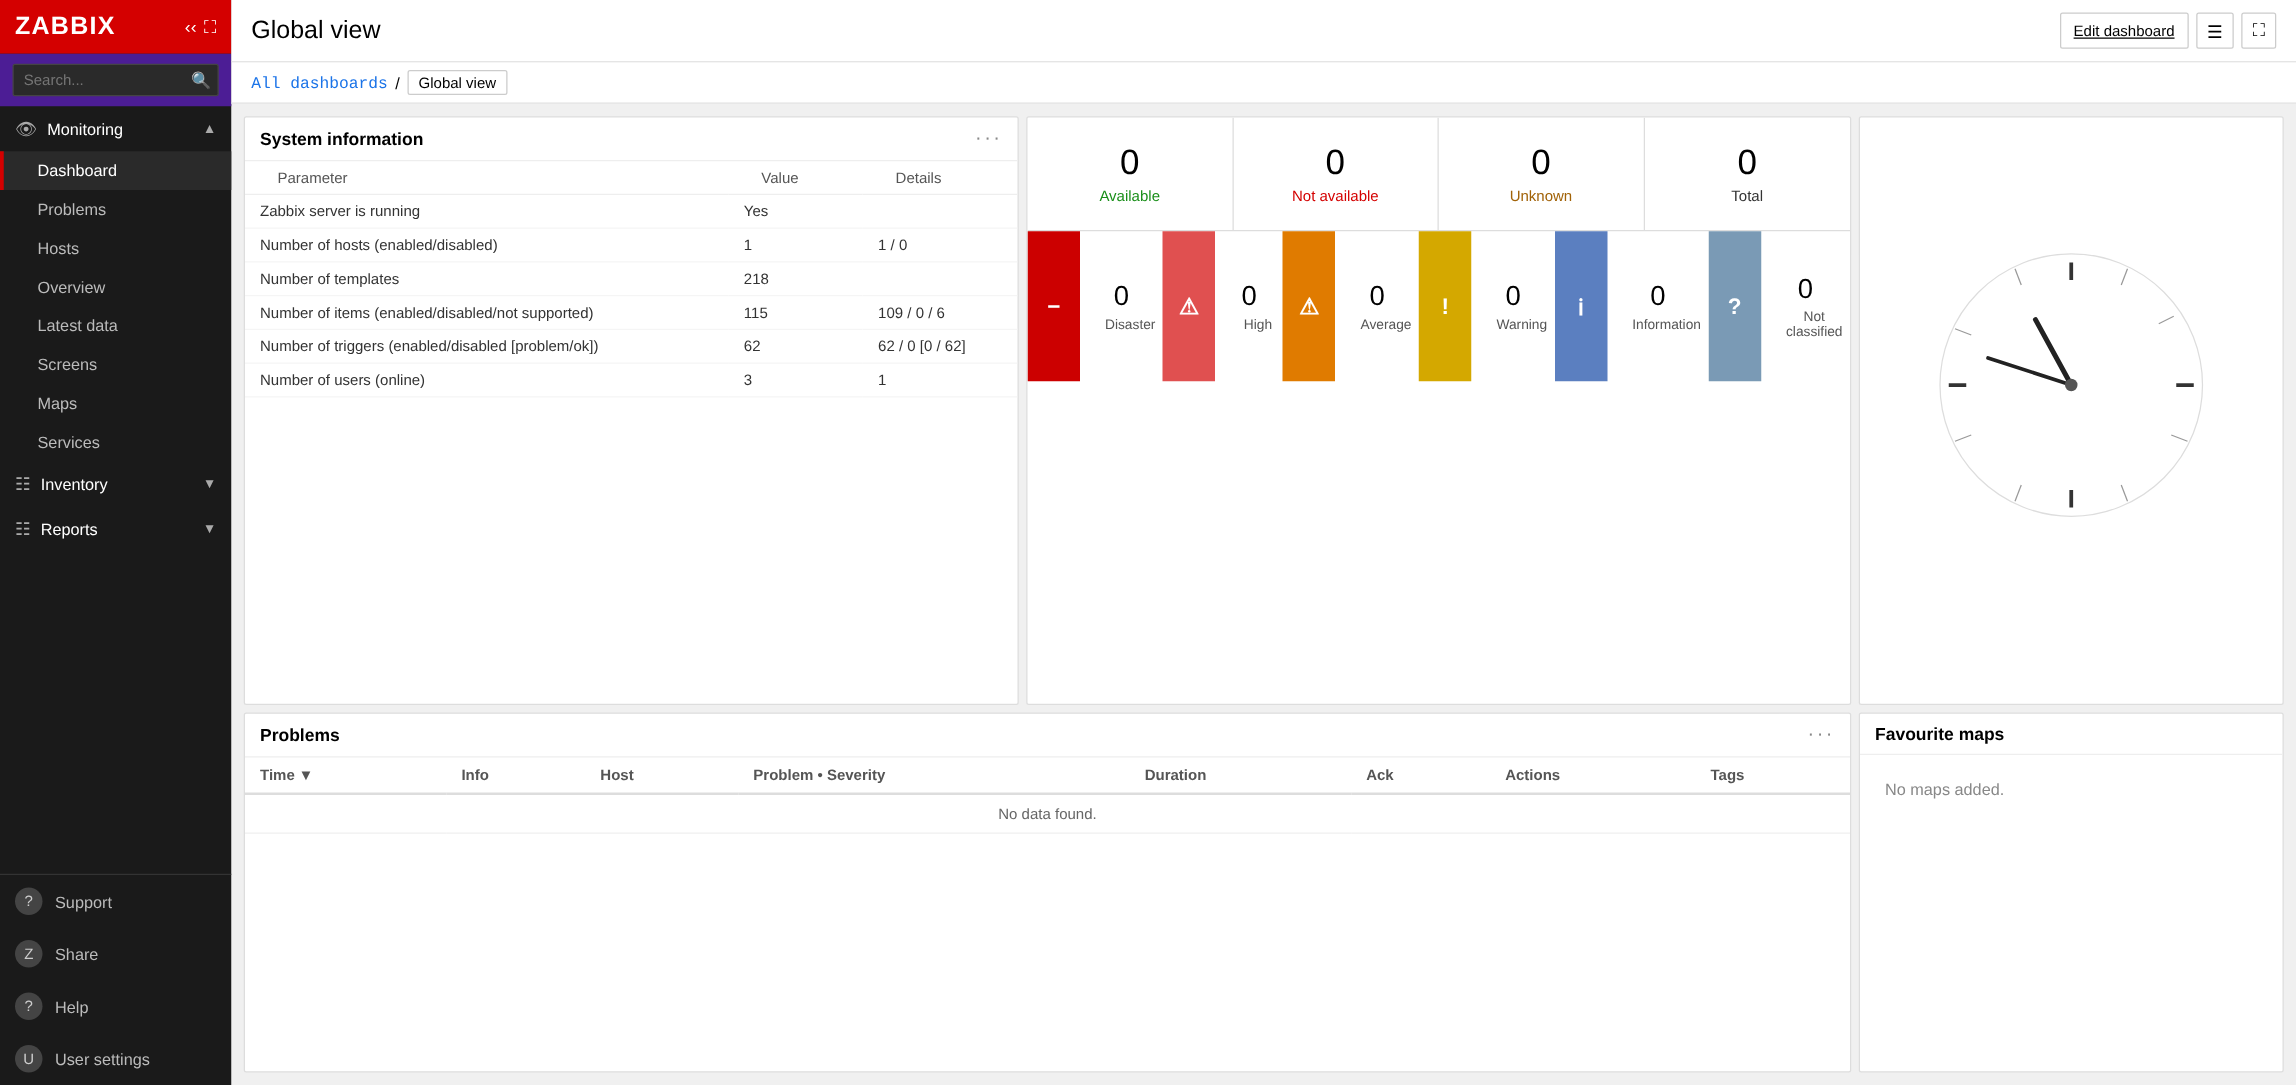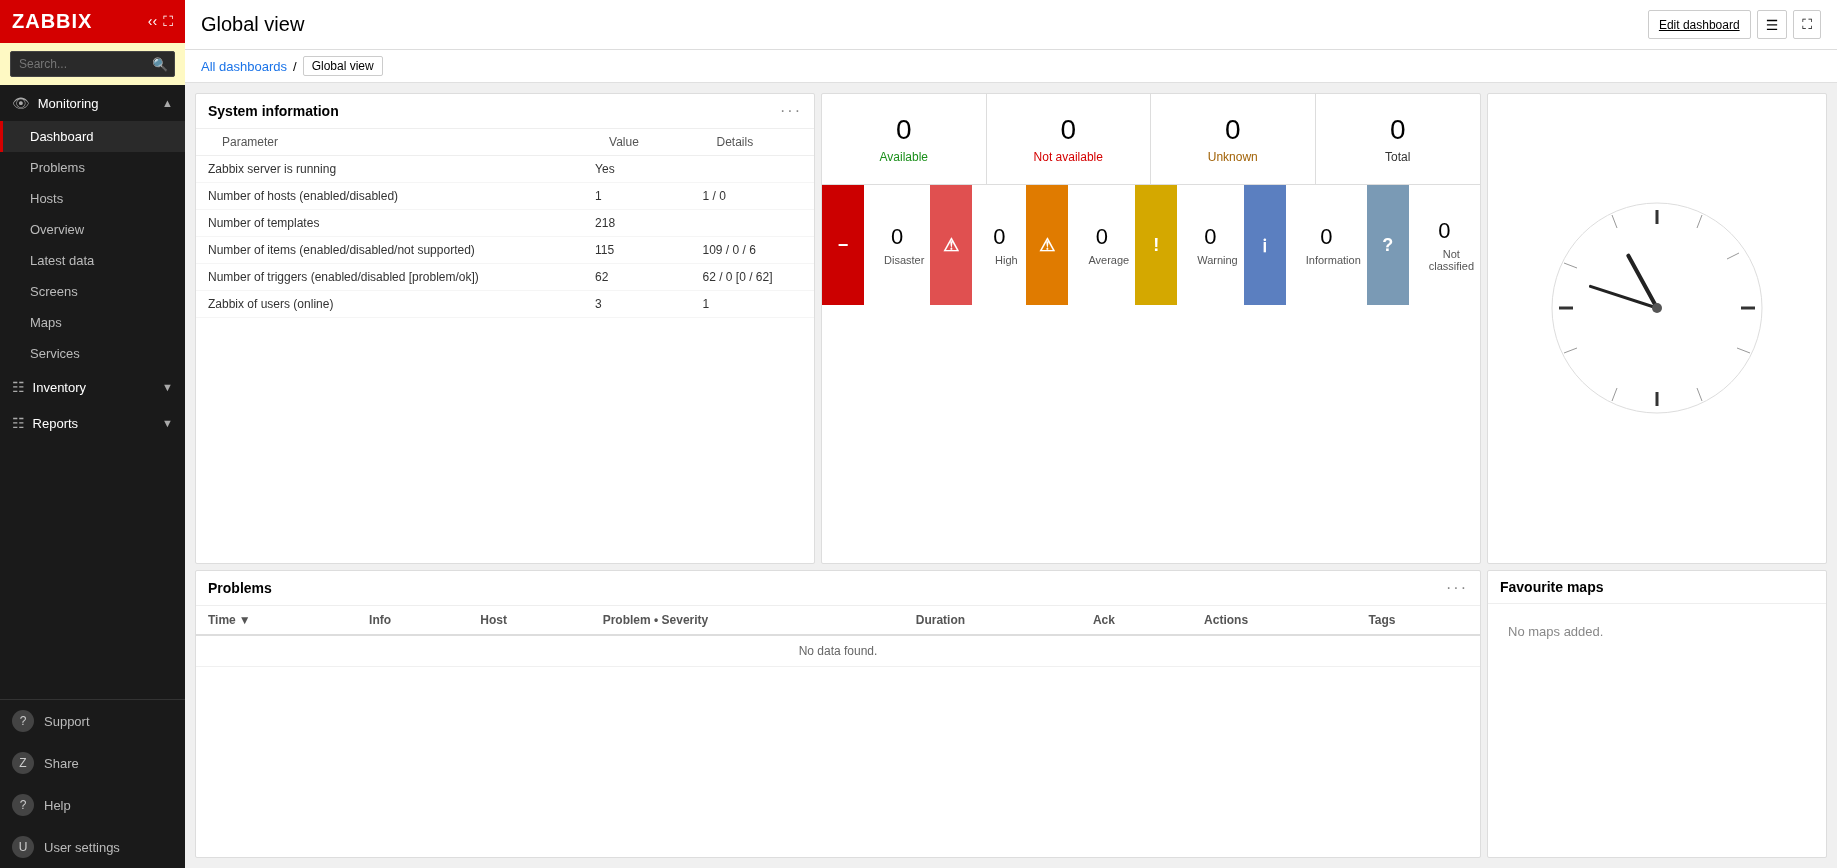--- a/index.html
+++ b/index.html
@@ -29,21 +29,21 @@
       letter-spacing: 1px;
     }
     #sidebar-logo .logo-icons {
       display: flex; gap: 6px;
     }
     #sidebar-logo .logo-icons span {
       color: white; font-size: 14px; cursor: pointer;
     }
     #sidebar-search {
       padding: 8px 10px;
-      background: #fef9c3;
+      background: #4c1d95;
     }
     #sidebar-search input {
       width: 100%;
       padding: 5px 28px 5px 8px;
       background: #2a2a2a;
       border: 1px solid #444;
       color: #ccc;
       border-radius: 2px;
       font-size: 12px;
     }
@@ -133,21 +133,21 @@
 
     #breadcrumb {
       padding: 6px 16px;
       background: white;
       display: flex;
       align-items: center;
       gap: 6px;
       border-bottom: 1px solid #e0e0e0;
       font-size: 13px;
     }
-    .breadcrumb-link { color: #1a73e8; cursor: pointer; text-decoration: none; }
+    .breadcrumb-link { color: #1a73e8; cursor: pointer; text-decoration: none; font-family: Liberation Mono, monospace; }
     .breadcrumb-current {
       border: 1px solid #ccc;
       padding: 2px 8px;
       border-radius: 2px;
       font-size: 12px;
     }
 
     #content {
       flex: 1;
       overflow: auto;
@@ -437,21 +437,21 @@
               <td>Number of items (enabled/disabled/not supported)</td>
               <td class="val ">115</td>
               <td class="orange">109 / 0 / 6</td>
             </tr>
             <tr>
               <td>Number of triggers (enabled/disabled [problem/ok])</td>
               <td class="val ">62</td>
               <td class="green">62 / 0 [0 / 62]</td>
             </tr>
             <tr>
-              <td>Zabbix of users (online)</td>
+              <td>Number of users (online)</td>
               <td class="val ">3</td>
               <td class="green">1</td>
             </tr>
           </tbody>
       </table>
     </div>
 
     <div class="widget" id="host-avail">
       <div class="host-avail-grid" id="host-avail-cells">
       <div class="host-avail-cell">

